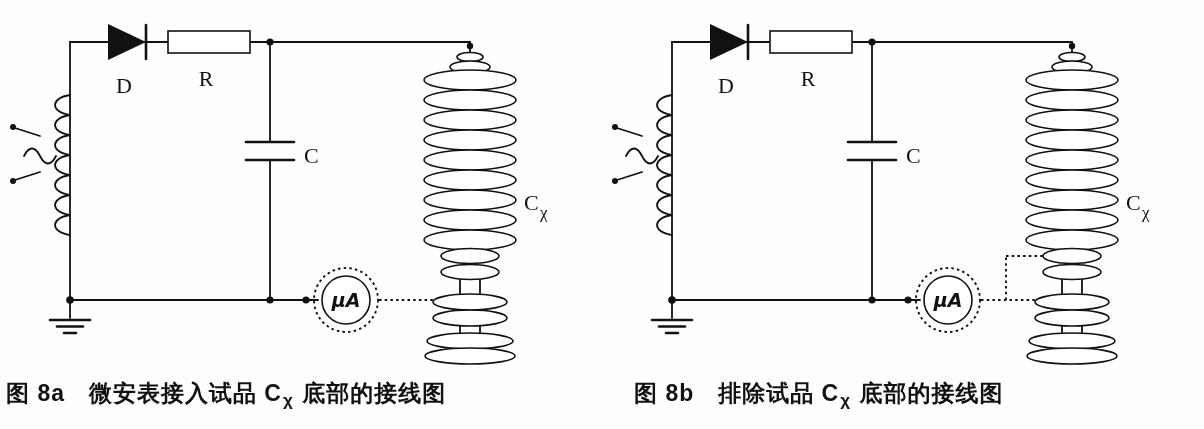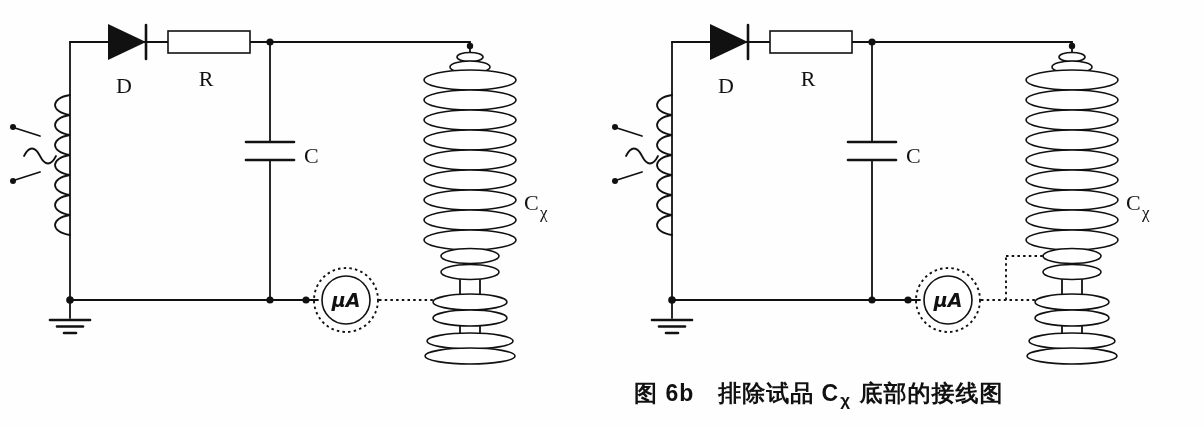--- a/index.html
+++ b/index.html
@@ -123,20 +123,23 @@
       </g>
       <text class="lbl" x="524" y="210">C</text>
       <text class="lbl lbl-sub" x="540" y="218">χ</text>
 
       <g>
         <circle class="dotted" cx="346" cy="300" r="32"></circle>
         <circle class="comp" cx="346" cy="300" r="24"></circle>
         <text class="meter-lbl" x="346" y="307" text-anchor="middle">μA</text>
       </g>
     </svg>
+    <div class="caption">
+      <span class="cap-num">图 8a</span><span class="cap-text"><span>微安表接入试品 C</span><span class="sub">χ</span><span> 底部的接线图</span></span>
+    </div>
   </div>
 
   <div class="figure fig-b">
     <svg class="circuit" width="602" height="374" viewBox="0 0 602 374">
 
       <g>
         <line class="wire" x1="70" y1="42" x2="470" y2="42"></line>
         <line class="wire" x1="70" y1="42" x2="70" y2="300"></line>
         <line class="wire" x1="70" y1="300" x2="318" y2="300"></line>
         <line class="wire" x1="470" y1="42" x2="470" y2="54"></line>
@@ -218,17 +221,17 @@
       <text class="lbl" x="524" y="210">C</text>
       <text class="lbl lbl-sub" x="540" y="218">χ</text>
 
       <g>
         <circle class="dotted" cx="346" cy="300" r="32"></circle>
         <circle class="comp" cx="346" cy="300" r="24"></circle>
         <text class="meter-lbl" x="346" y="307" text-anchor="middle">μA</text>
       </g>
     </svg>
     <div class="caption">
-      <span class="cap-num">图 6b</span><span class="cap-text"><span>排除试品 C</span><span class="sub">χ</span><span> 底部的接线图</span></span>
+      <span class="cap-num">图 8b</span><span class="cap-text"><span>排除试品 C</span><span class="sub">χ</span><span> 底部的接线图</span></span>
     </div>
   </div>
 
 </div>
 
 </body></html>

